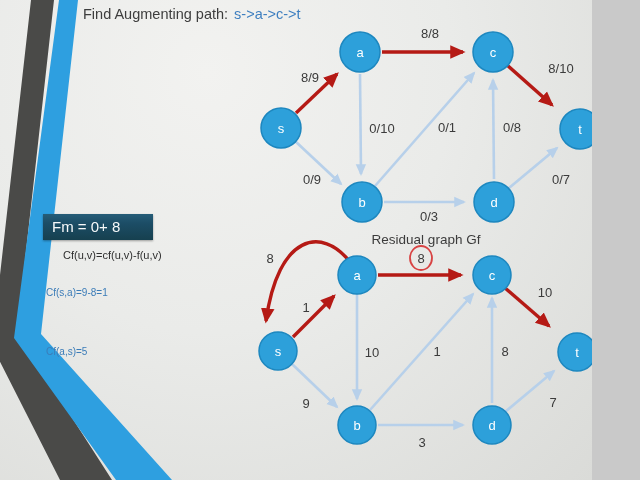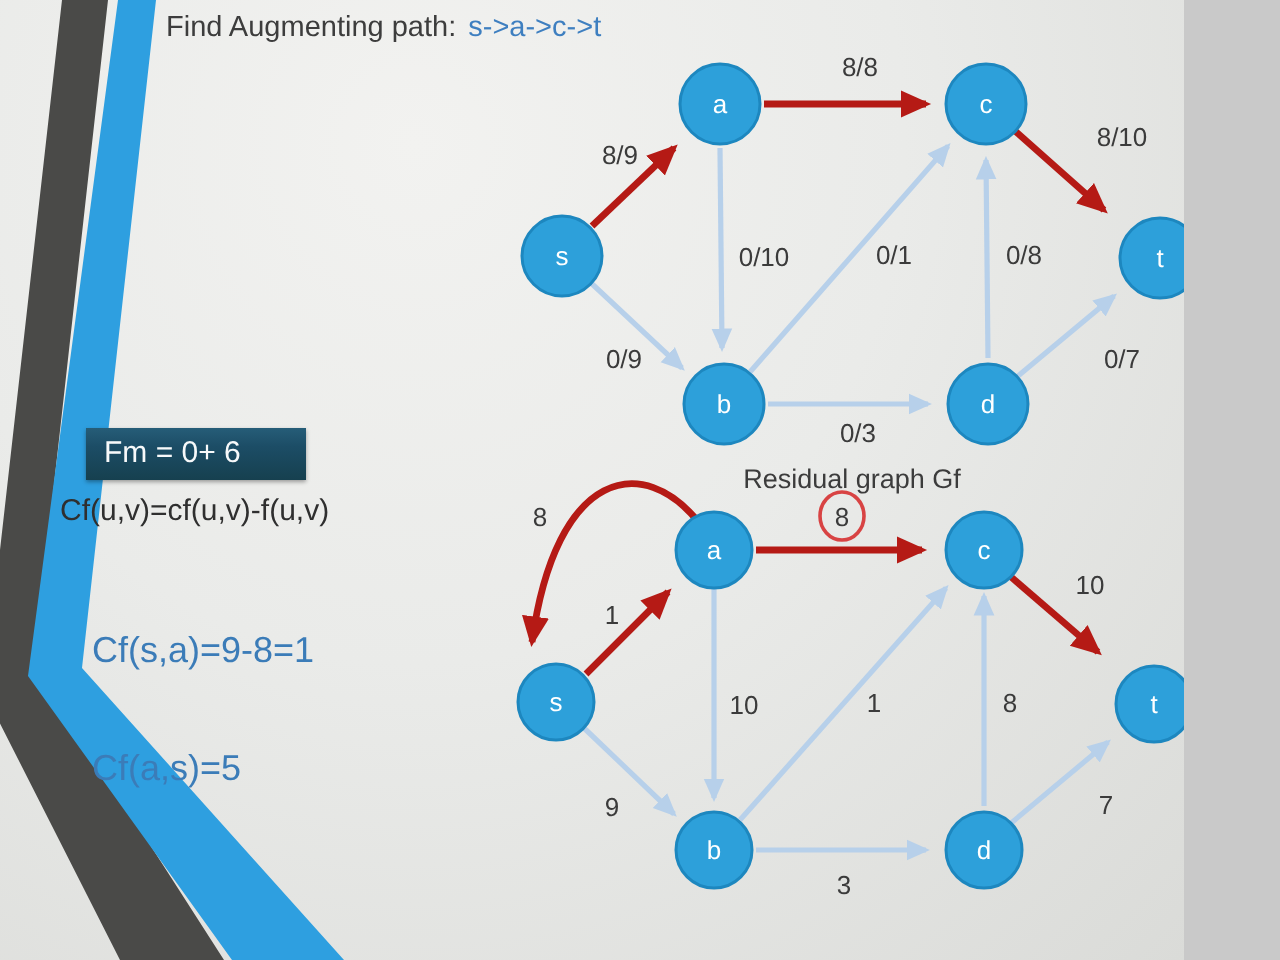--- a/index.html
+++ b/index.html
@@ -11,22 +11,22 @@
   svg{position:absolute;left:0;top:0;}
   .hdr{position:absolute;left:83px;top:5px;font-size:14.5px;line-height:19px;color:#3d3d3d;}
   .hdr .val-blue{color:#3e7fc0;margin-left:6px;}
   .hdr .val-dark{color:#3d3d3d;margin-left:8px;}
   .fm-box{
     position:absolute;left:43px;top:214px;width:110px;height:26px;
     background:linear-gradient(180deg,#265d78 0%,#1c4d66 35%,#16404f 100%);
     color:#f7f9fa;font-size:15px;line-height:26px;padding-left:9px;box-sizing:border-box;
     box-shadow:0 1px 2px rgba(0,0,0,.35);
   }
-  .formulas{position:absolute;left:30px;top:248px;font-size:15px;line-height:15px;color:#2f2f2f;text-align:right;}
-  .cf-blue{position:absolute;left:46px;font-size:18px;color:#3b7cb8;margin-top:28px;}
+  .formulas{position:absolute;left:63px;top:248px;font-size:11px;line-height:15px;color:#2f2f2f;text-align:right;}
+  .cf-blue{position:absolute;left:46px;font-size:10px;color:#3b7cb8;}
   .cf-sa{top:287px;}
   .cf-as{top:346px;}
   text{font-family:"Liberation Sans",sans-serif;}
   .edge-label{font-size:13px;fill:#3b3b3b;}
   .node-label{font-size:13px;fill:#ffffff;text-anchor:middle;}
   .graph-title{font-size:13.5px;fill:#3c3c3c;text-anchor:middle;}
 </style>
 </head>
 <body>
 
@@ -36,21 +36,21 @@
     <polygon points="31,0 54,0 17,332 112,480 60,480 -8,346" fill="#4a4a48"></polygon>
     <polygon points="59,0 78,0 41,334 172,480 116,480 14,338" fill="#2e9fe0"></polygon>
   </svg>
 
   <div class="hdr">
     <div>
       <span>Find Augmenting path:</span><span class="val-blue">s-&gt;a-&gt;c-&gt;t</span>
     </div>
   </div>
 
-  <div class="fm-box">Fm = 0+ 6</div>
+  <div class="fm-box">Fm = 0+ 8</div>
   <div class="formulas">
     <div>Cf(u,v)=cf(u,v)-f(u,v)</div>
   </div>
   <div class="cf-blue cf-sa">Cf(s,a)=9-8=1</div>
   <div class="cf-blue cf-as">Cf(a,s)=5</div>
 
   <svg width="640" height="480" viewBox="0 0 640 480">
     <defs>
       <marker id="mr" viewBox="0 0 10 10" markerWidth="5" markerHeight="5" refX="7.5" refY="5" orient="auto">
         <path d="M0,1 L9,5 L0,9 Z" fill="#b51a15"></path>

